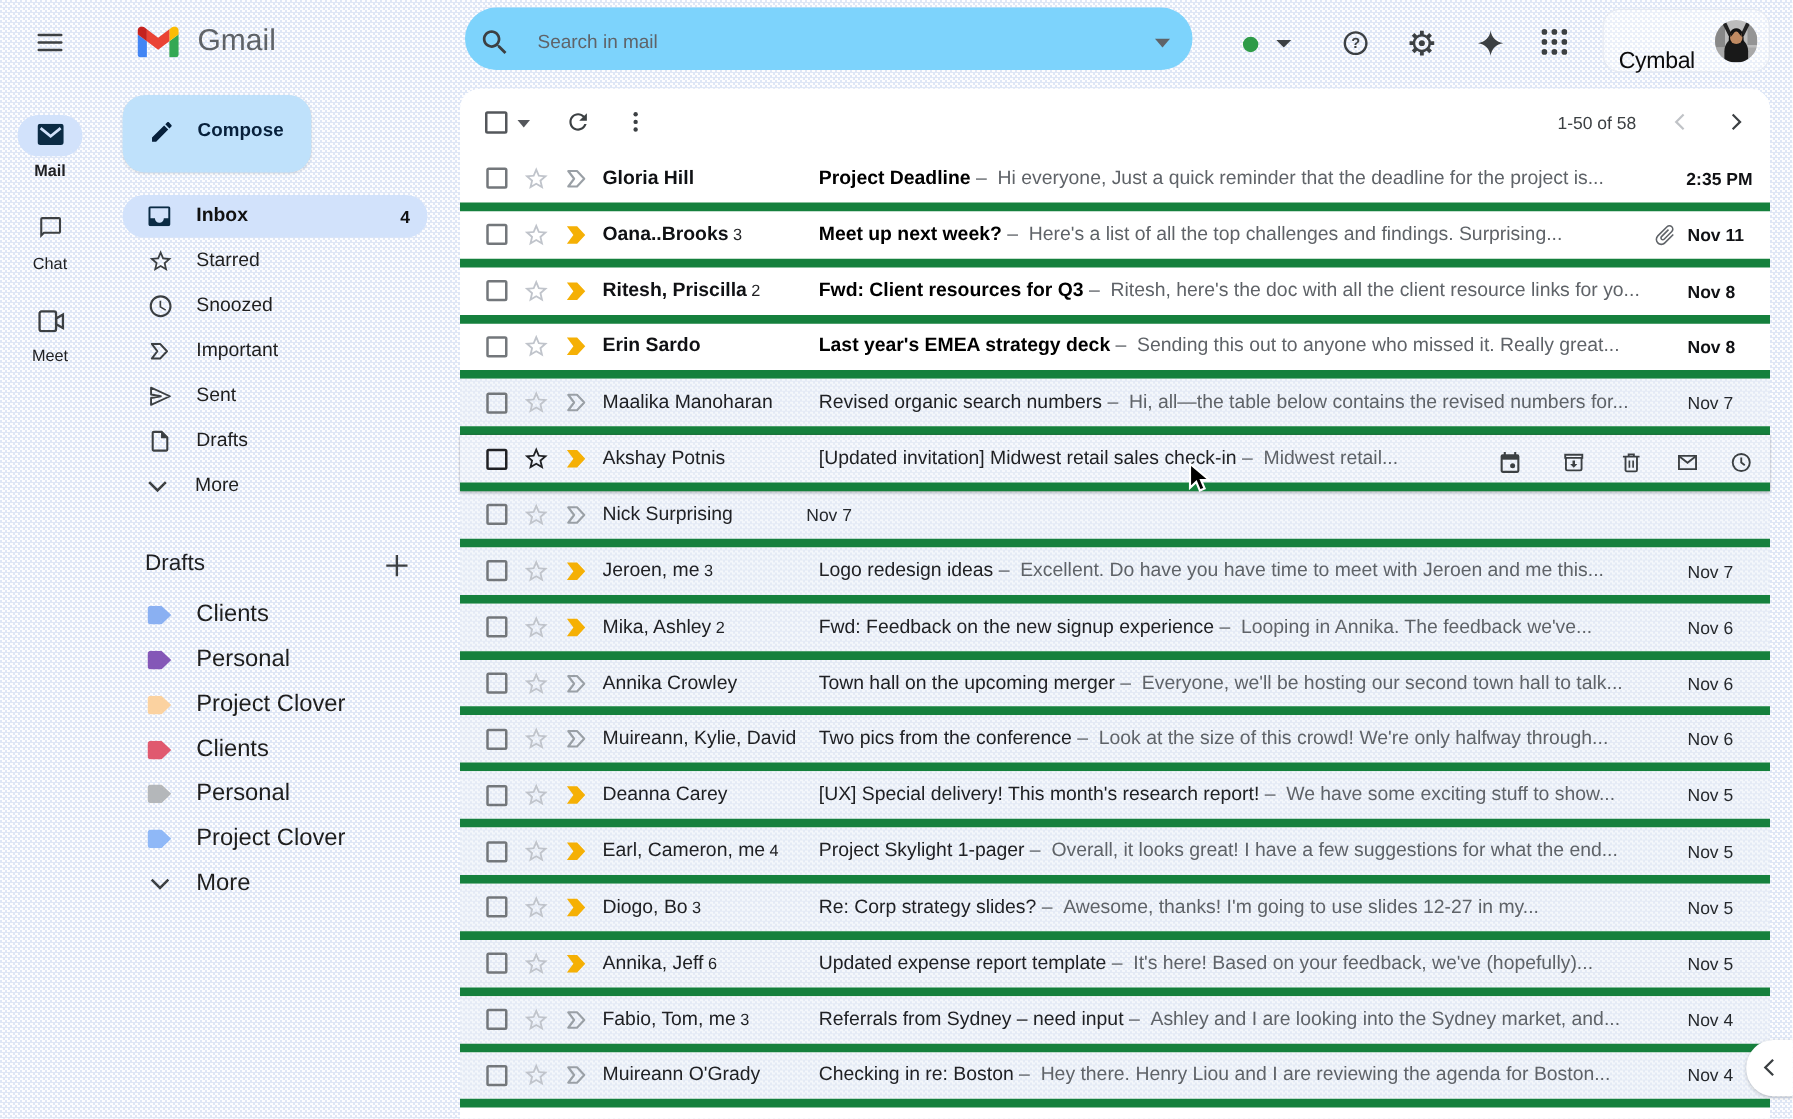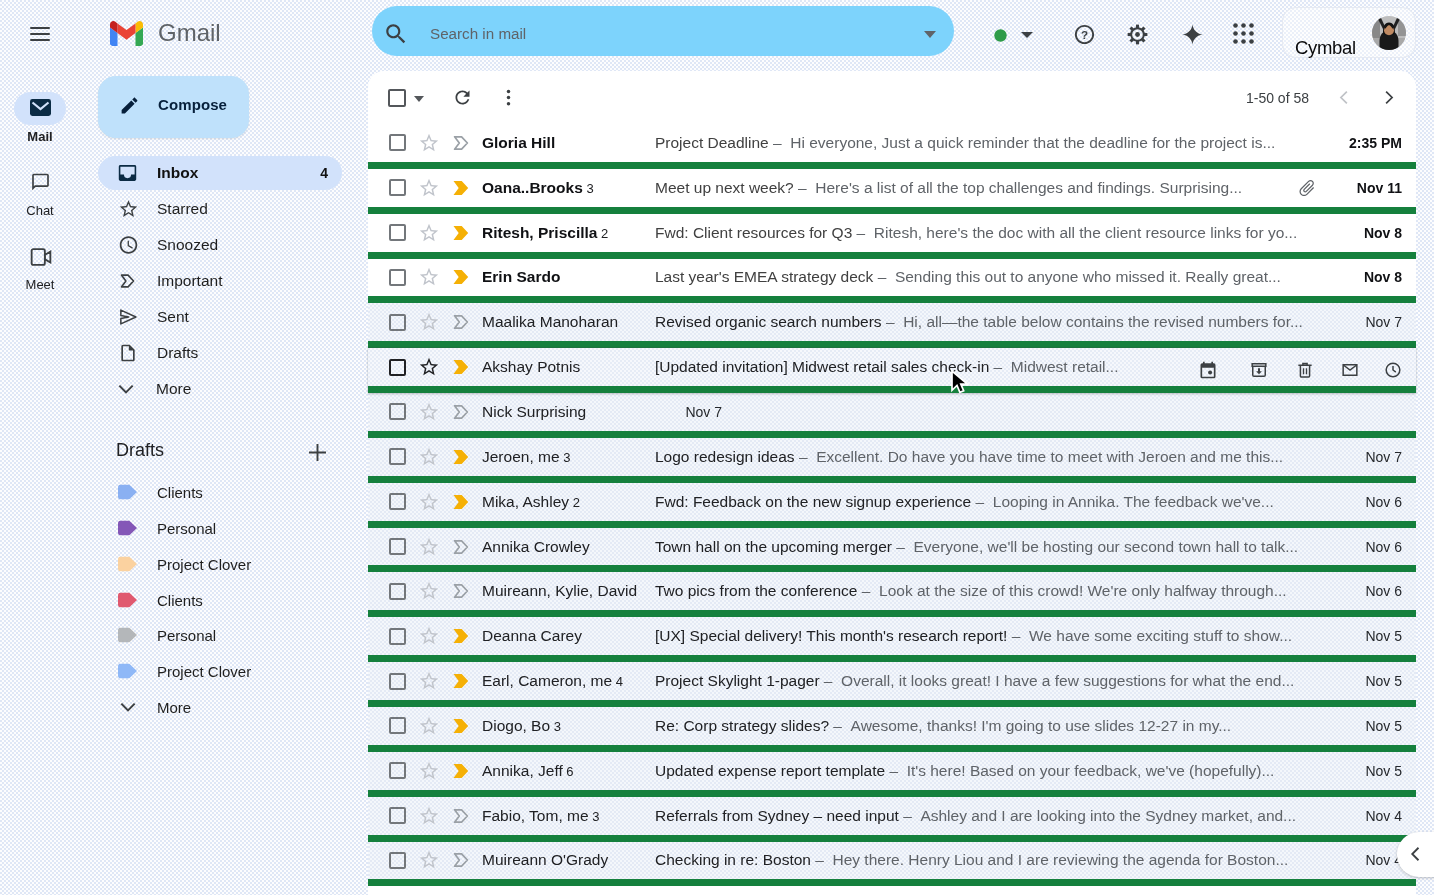--- a/index.html
+++ b/index.html
@@ -30,21 +30,21 @@
 .inpill{position:absolute;left:0;top:0;width:244px;height:34px;border-radius:17px;background:#d2e2fb}
 .nitem{position:absolute;left:0;width:288px;height:36px}
 .nitem svg,.inpill svg{position:absolute;left:20px;top:50%;transform:translateY(-50%)}
 .nitem .t,.inpill .t{position:absolute;left:59px;top:50%;transform:translateY(-50%);font-size:15.5px;color:#1f1f1f}
 .inpill .t{font-weight:bold;color:#111}
 .inpill .c4{position:absolute;right:14px;top:50%;transform:translateY(-50%);font-size:14px;font-weight:bold;color:#111}
 .lhead{position:absolute;left:116px;top:440px;font-size:18px;color:#202124}
 .lplus{position:absolute;left:308px;top:443px}
 .litem{position:absolute;left:98px;width:252px;height:36px}
 .litem svg{position:absolute;left:20px;top:50%;transform:translateY(-50%)}
-.litem .t{position:absolute;left:59px;top:50%;transform:translateY(-50%);font-size:15px;color:#1f1f1f}
+.litem .t{position:absolute;left:59px;top:50%;transform:translateY(-50%);font-size:19px;color:#1f1f1f}
 
 .card{position:absolute;left:368px;top:71px;width:1048px;height:824px;background:#fff;border-radius:16px 16px 0 0}
 .tbar{position:relative;height:53px}
 .mcb{position:absolute;left:20px;top:18px;width:18px;height:18px;border:2px solid #54575b;border-radius:2px}
 .tbar .tri{position:absolute;left:46px;top:25px;width:0;height:0;border:5px solid transparent;border-top:6px solid #54575b;border-bottom:none}
 .tbar .ref{position:absolute;left:84px;top:16px}
 .tbar .dots{position:absolute;left:130px;top:16px}
 .pgn{position:absolute;right:107px;top:19px;font-size:14px;color:#3c4043}
 .pgl{position:absolute;right:62px;top:17px}
 .pgr{position:absolute;right:18px;top:17px}
@@ -57,23 +57,23 @@
 .row .cb{border:2px solid #73777b;border-radius:2px}
 .row.hv .cb{border-color:#202124}
 .star{margin-left:12px;width:22px;height:22px;fill:#c0c4cb;flex:none}
 .row.hv .star{fill:#202124}
 .mk{margin-left:11px;width:20px;height:20px;flex:none}
 .from{margin-left:11px;width:163px;font-size:15.5px;color:#202124;overflow:hidden;flex:none}
 .un .from{font-weight:bold;color:#101114}
 .cnt{font-size:13px;font-weight:normal;color:#202124}
 .mid{flex:1;margin-left:10px;font-size:15.5px;overflow:hidden;min-width:0}
 .sj{color:#202124}
-.un .sj{font-weight:normal;color:#404040}
+.un .sj{font-weight:bold;color:#000000}
 .sep,.sn{color:#5f6368}
-.date{flex:none;margin-left:25px;margin-right:14px;font-size:14px;color:#25282c;min-width:52px;text-align:right}
+.date{flex:none;margin-left:0;margin-right:14px;font-size:14px;color:#25282c;min-width:52px;}
 .un .date{font-weight:bold;color:#101114}
 .clip{flex:none;width:20px;height:20px;transform:rotate(45deg);margin-left:4px;margin-right:8px}
 .hicons{position:absolute;left:0;top:0;height:100%;width:100%}
 .hi{position:absolute;top:12px;width:20px;height:20px}
 
 .stog{position:absolute;left:1397px;top:832px;width:45px;height:45px;border-radius:22px 0 0 22px;background:#fff;box-shadow:0 1px 3px rgba(60,64,67,.3)}
 .cursor{position:absolute;left:946px;top:369px;z-index:9}
 </style></head>
 <body class="dither">
 

